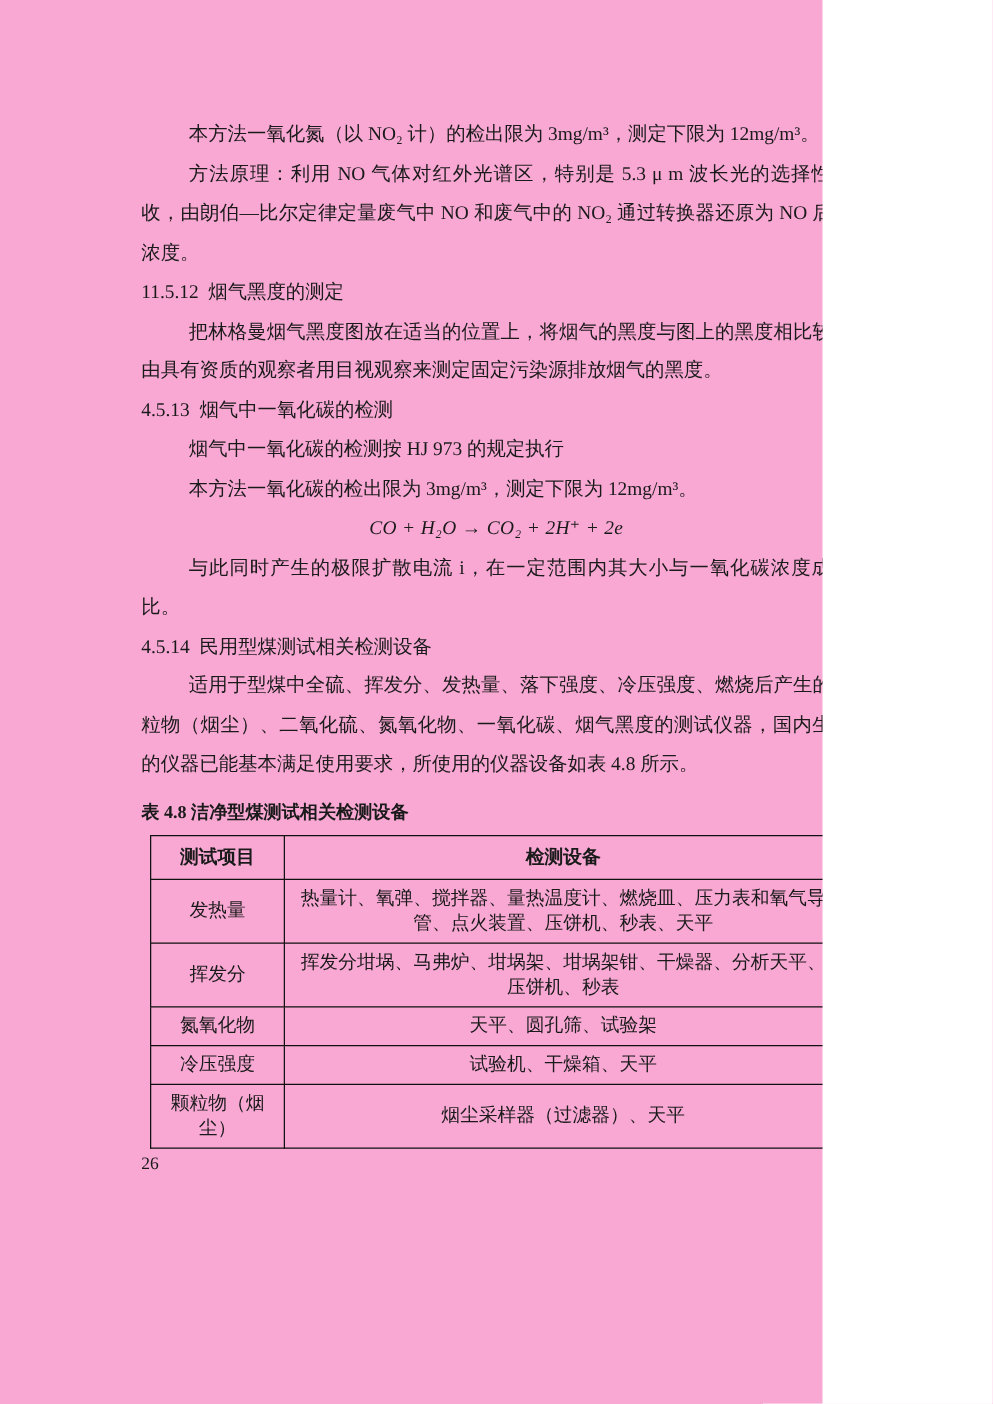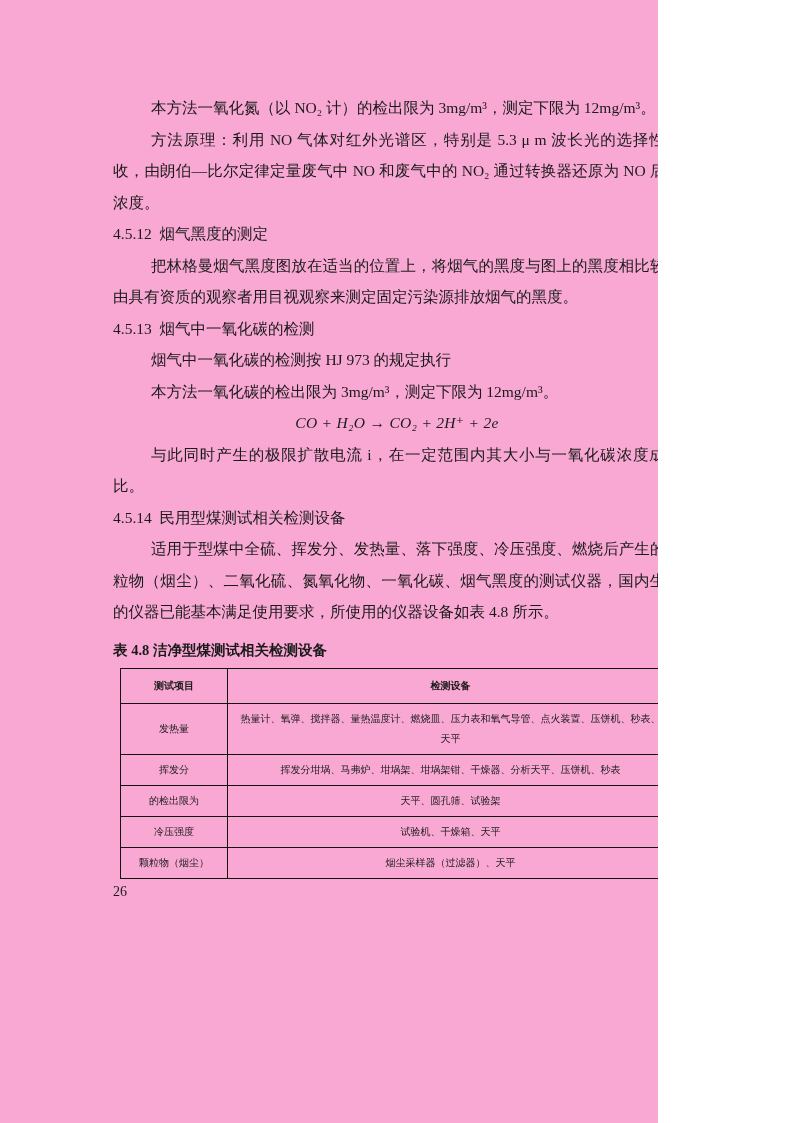--- a/index.html
+++ b/index.html
@@ -48,21 +48,21 @@
   table.equip {
     width: 554px;
     margin: 7px auto 0 auto;
     border-collapse: collapse;
     table-layout: fixed;
   }
   table.equip th, table.equip td {
     border: 1px solid #111111;
     text-align: center;
     vertical-align: middle;
-    font-size: 10px;
+    font-size: 15px;
     line-height: 20px;
     padding: 5px 8px;
     font-family: "Liberation Serif", "DejaVu Serif", serif;
     color: #1a1a1a;
   }
   table.equip th {
     font-weight: bold;
     padding: 7px 8px;
   }
   .col-item { width: 107px; }
@@ -75,21 +75,21 @@
 </style>
 </head>
 <body>
 
 <div class="page">
   <div class="content">
 
     <p class="body-para">本方法一氧化氮（以 NO₂ 计）的检出限为 3mg/m³，测定下限为 12mg/m³。</p>
     <p class="body-para">方法原理：利用 NO 气体对红外光谱区，特别是 5.3 μ m 波长光的选择性吸收，由朗伯—比尔定律定量废气中 NO 和废气中的 NO₂ 通过转换器还原为 NO 后的浓度。</p>
 
-    <p class="heading">4.5.12  烟气黑度的测定</p>
+    <p class="heading">11.5.12  烟气黑度的测定</p>
     <p class="body-para">把林格曼烟气黑度图放在适当的位置上，将烟气的黑度与图上的黑度相比较，由具有资质的观察者用目视观察来测定固定污染源排放烟气的黑度。</p>
 
     <p class="heading">4.5.13  烟气中一氧化碳的检测</p>
     <p class="body-para">烟气中一氧化碳的检测按 HJ 973 的规定执行</p>
     <p class="body-para">本方法一氧化碳的检出限为 3mg/m³，测定下限为 12mg/m³。</p>
 
     <div class="formula">CO + H₂O → CO₂ + 2H⁺ + 2e</div>
 
     <p class="body-para">与此同时产生的极限扩散电流 i，在一定范围内其大小与一氧化碳浓度成正比。</p>
 
@@ -110,21 +110,21 @@
         </tr>
         <tr>
           <td>发热量</td>
           <td>热量计、氧弹、搅拌器、量热温度计、燃烧皿、压力表和氧气导管、点火装置、压饼机、秒表、天平</td>
         </tr>
         <tr>
           <td>挥发分</td>
           <td>挥发分坩埚、马弗炉、坩埚架、坩埚架钳、干燥器、分析天平、压饼机、秒表</td>
         </tr>
         <tr>
-          <td>的检出限为</td>
+          <td>氮氧化物</td>
           <td>天平、圆孔筛、试验架</td>
         </tr>
         <tr>
           <td>冷压强度</td>
           <td>试验机、干燥箱、天平</td>
         </tr>
         <tr>
           <td>颗粒物（烟尘）</td>
           <td>烟尘采样器（过滤器）、天平</td>
         </tr>

